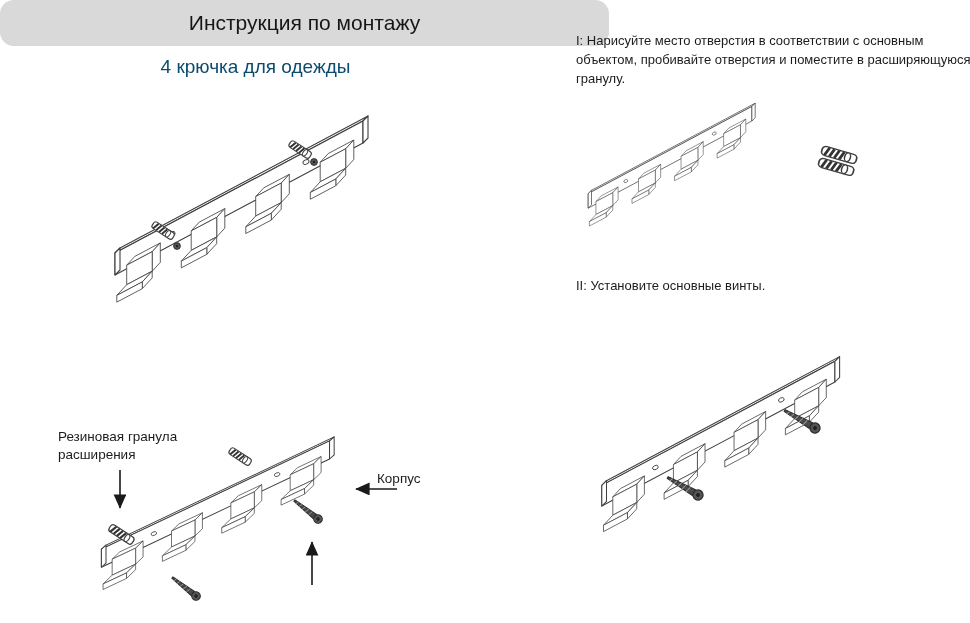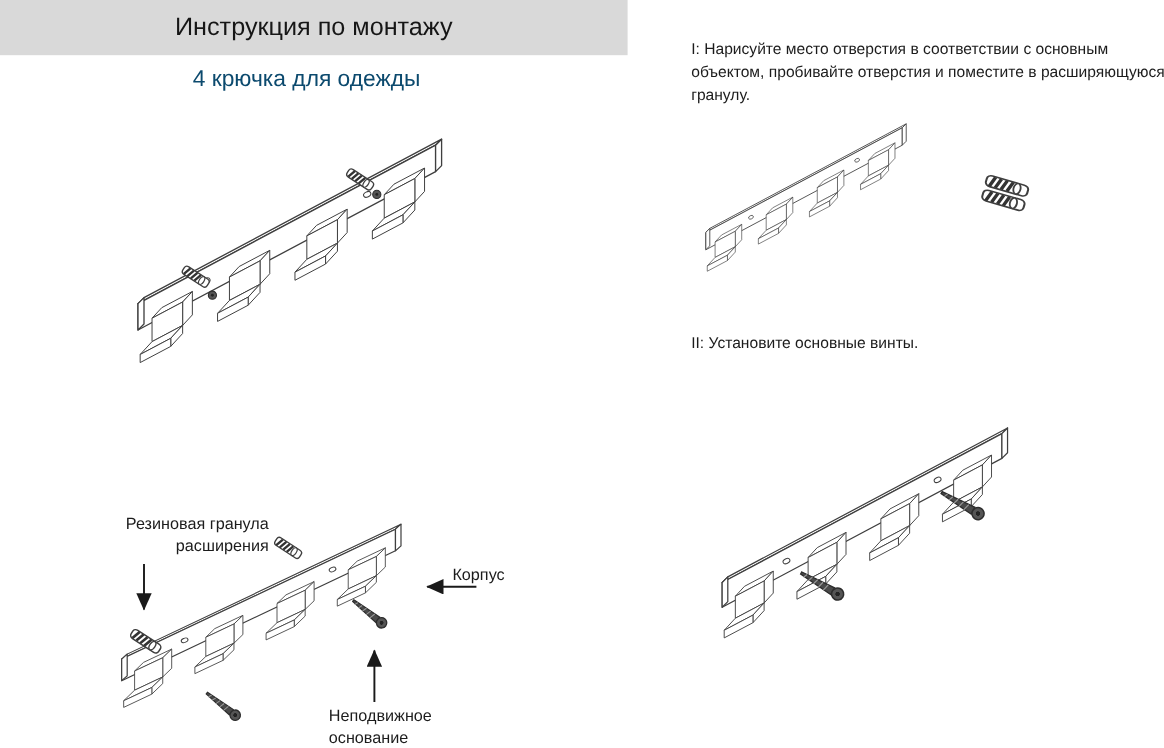--- a/index.html
+++ b/index.html
@@ -1,38 +1,38 @@
 <!DOCTYPE html>
 <html><head>
 <meta charset="utf-8">
 <style>
   html,body{margin:0;padding:0;background:#fff;}
   #page{
     position:relative;width:970px;height:623px;background:#ffffff;
     font-family:"Liberation Sans",sans-serif;color:#1c1c1c;overflow:hidden;
   }
   .header-bar{
-    position:absolute;left:0;top:0;width:523px;height:46px;background:#d9d9d9;
+    position:absolute;left:0;top:0;width:609px;height:46px;background:#d9d9d9;border-radius:14px;
   }
   .page-title{
     width:100%;text-align:center;line-height:46px;font-size:21px;color:#161616;
   }
   .page-subtitle{
     position:absolute;left:0;top:56px;width:511px;text-align:center;
     font-size:19px;color:#0c4a6e;
   }
   .step-text{
     position:absolute;left:576px;width:397px;font-size:13px;line-height:19px;color:#1c1c1c;
   }
   #step1{top:31px;}
   #step2{top:276px;}
   .callout{
     position:absolute;font-size:13.5px;line-height:18px;color:#1c1c1c;
   }
-  #label-granule{left:74px;top:428px;width:150px;text-align:right;}
+  #label-granule{left:58px;top:428px;width:150px;}
   #label-korpus{left:377px;top:470px;width:90px;}
   #label-base{left:274px;top:588px;width:115px;}
   svg.diagram{position:absolute;overflow:visible;}
   #diagram-tl{left:95px;top:93px;}
   #diagram-tr{left:575px;top:88px;}
   #diagram-bl{left:55px;top:420px;}
   #diagram-br{left:575px;top:335px;}
   .defs-holder{position:absolute;width:0;height:0;overflow:hidden;}
 </style>
 </head>
@@ -123,15 +123,14 @@
     <use href="#anchor" transform="translate(55,107) rotate(33) scale(1.3,1.2)"></use>
     <use href="#screw" transform="translate(141,176) rotate(38) scale(1.2)"></use>
     <use href="#screw" transform="translate(263,99) rotate(38) scale(1.2)"></use>
     <path d="M65,50 L65,88" stroke="#1a1a1a" stroke-width="1.6" marker-end="url(#arrowhead)"></path>
     <path d="M342,69 L301,69" stroke="#1a1a1a" stroke-width="1.6" marker-end="url(#arrowhead)"></path>
     <path d="M257,165 L257,122" stroke="#1a1a1a" stroke-width="1.6" marker-end="url(#arrowhead)"></path>
   </svg>
 
   <div id="label-granule" class="callout">Резиновая гранула расширения</div>
   <div id="label-korpus" class="callout">Корпус</div>
-  <div id="label-base" class="callout">Неподвижное основание</div>
 
 </div>
 
 </body></html>

